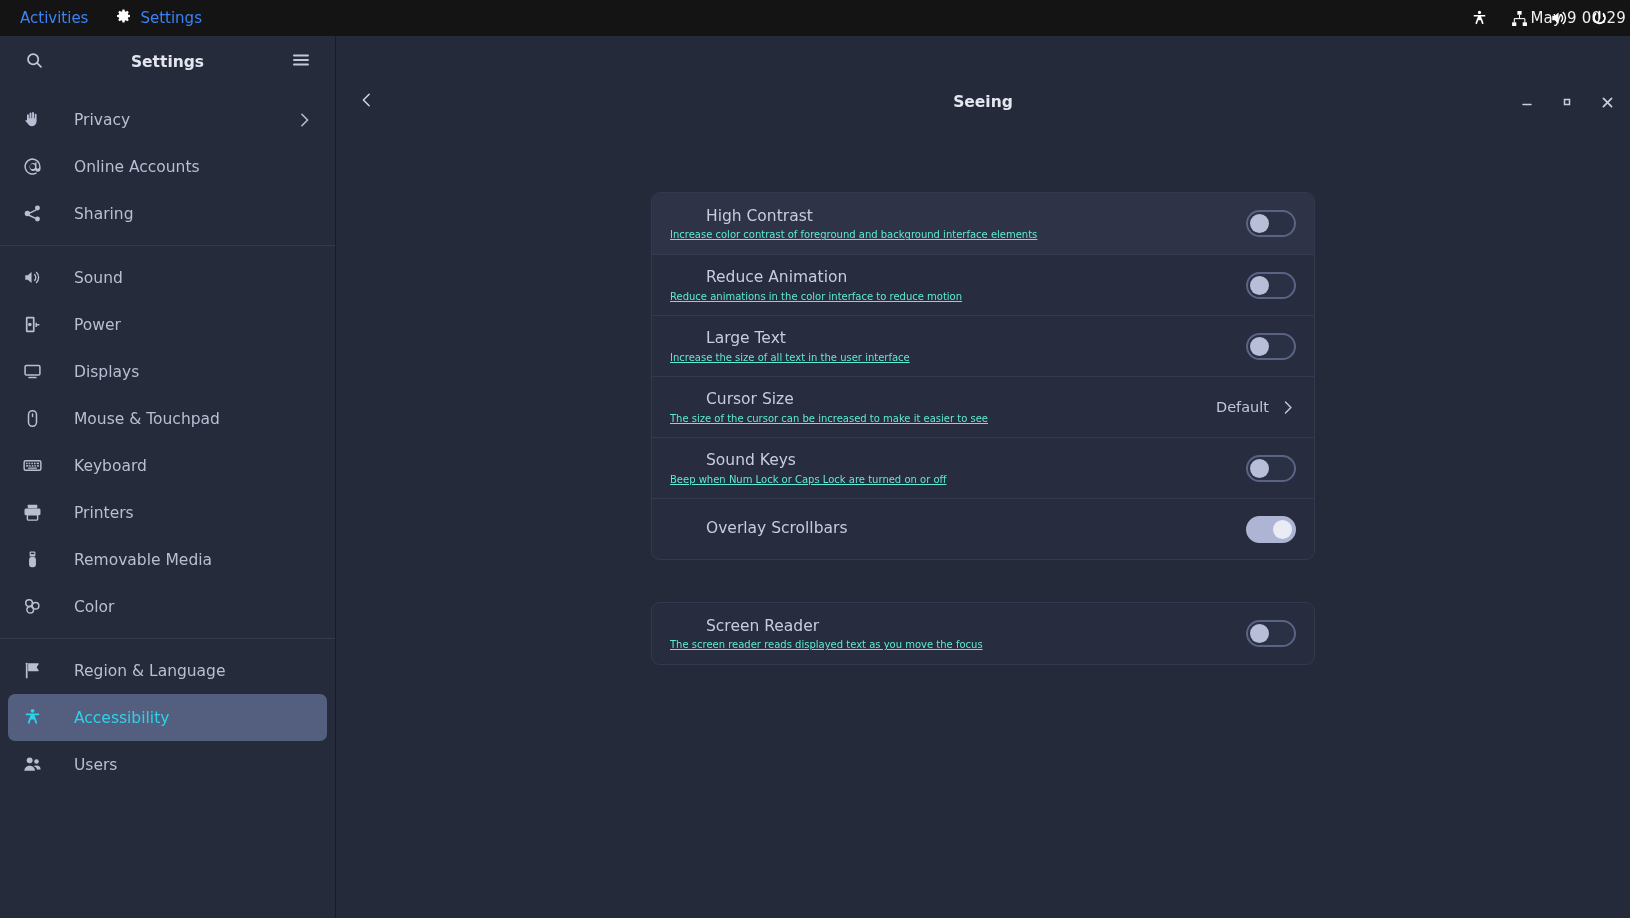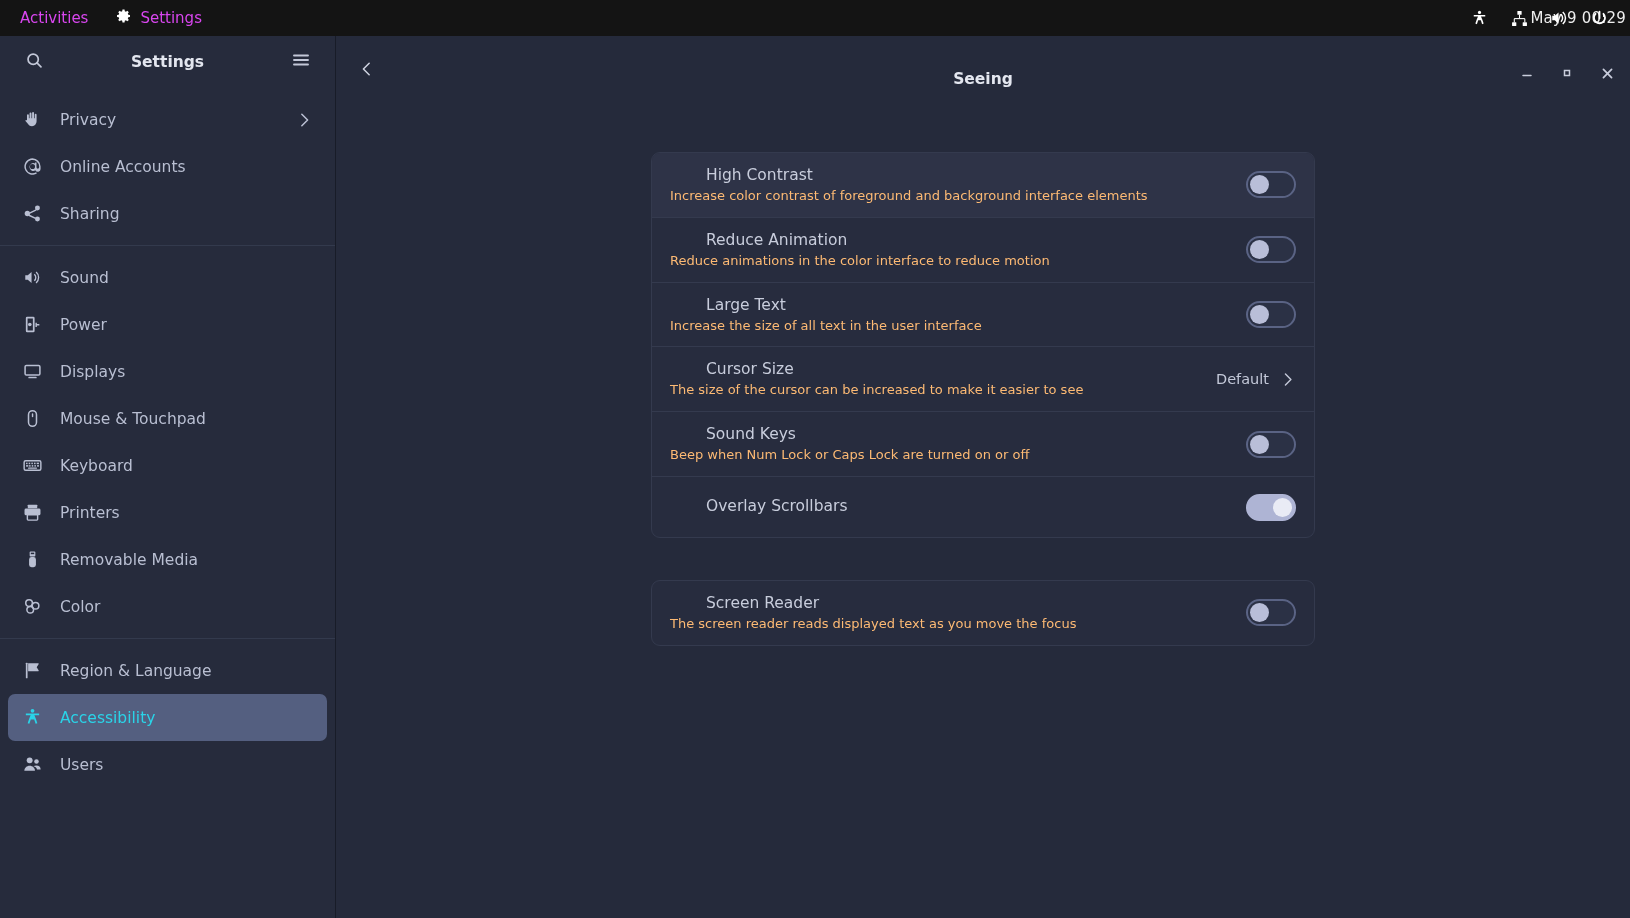--- a/index.html
+++ b/index.html
@@ -15,21 +15,21 @@
     position: absolute; top: 0; left: 0;
     width: 1630px; height: 36px;
     background: #141414;
     display: flex; align-items: center;
     color: #e8e8e8; font-size: 15px;
   }
   .topbar-left { display: flex; align-items: center; height: 36px; }
   .tb-item {
     display: flex; align-items: center; gap: 9px;
     height: 36px; padding: 0 14px;
-    color: #d946ef; font-size: 15px; white-space: nowrap;
+    color: #3b82f6; font-size: 15px; white-space: nowrap;
   }
   .tb-item.first { padding-left: 20px; }
   .topbar-center {
     position: absolute; left: 0; right: 4px; top: 0; height: 35px;
     display: flex; align-items: center; justify-content: flex-end;
     pointer-events: none;
   }
   .tb-clock { font-size: 15px; color: #efefef; pointer-events: auto; letter-spacing: .2px;}
   .topbar-right {
     position: absolute; right: 0; top: 0; height: 36px;
@@ -78,21 +78,21 @@
   .sidebar-list { flex: 1; padding-top: 8px; overflow: hidden; }
   .sb-group { padding: 0 8px; }
   .sb-sep { height: 1px; background: #333a4d; margin: 8px 0 8px 0; }
   .sb-item {
     display: flex; align-items: center;
     height: 47px;
     padding: 0 14px 0 14px;
     border-radius: 7px;
     color: #b9bfd2;
     font-size: 15.5px;
-    gap: 18px;
+    gap: 32px;
   }
   .sb-item .sb-ico {
     width: 20px; height: 20px; flex-shrink: 0;
     display: flex; align-items: center; justify-content: center;
     color: #b9bfd2;
   }
   .sb-item .sb-label { flex: 1; white-space: nowrap; }
   .sb-item .sb-chev { color: #b9bfd2; display:flex; align-items:center; }
   .sb-item.selected {
     background: #545f80;
@@ -102,23 +102,24 @@
 
   
   .main {
     flex: 1; height: 882px;
     display: flex; flex-direction: column;
     background: #252a3b;
     position: relative;
   }
   .main-header {
     height: 52px; min-height: 52px;
-    display: flex; align-items: flex-end;
+    display: flex; align-items: center;
     padding: 0 8px 0 14px;
     position: relative;
+    margin-top: 40px;
   }
   .hdr-back {
     width: 34px; height: 34px;
     display: flex; align-items: center; justify-content: center;
     color: #ced2e0;
   }
   .hdr-title {
     position: absolute; left: 0; right: 0;
     text-align: center;
     font-size: 15.5px; font-weight: bold; color: #e4e7f0;
@@ -154,21 +155,21 @@
   }
   .row + .row { border-top: 1px solid #343a4e; }
   .row.highlight { background: #2e3347; }
   .row-texts { flex: 1; min-width: 0; }
   .row-title {
     font-size: 15.5px; color: #c8cddc; line-height: 1.35;
     margin-bottom: 2px;
     margin-left: 36px;
   }
   .row-desc {
-    font-size: 13px; color: #fdba74; line-height: 1.3;
+    font-size: 10px; color: #5eead4; line-height: 1.3; text-decoration: underline;
   }
   .row-right { display: flex; align-items: center; gap: 10px; flex-shrink: 0; }
   .row-value { font-size: 14.5px; color: #c3c8d8; }
   .chev-right { display: flex; align-items: center; color: #c3c8d8; }
 
   
   .switch {
     width: 50px; height: 27px;
     border-radius: 14px;
     position: relative;

